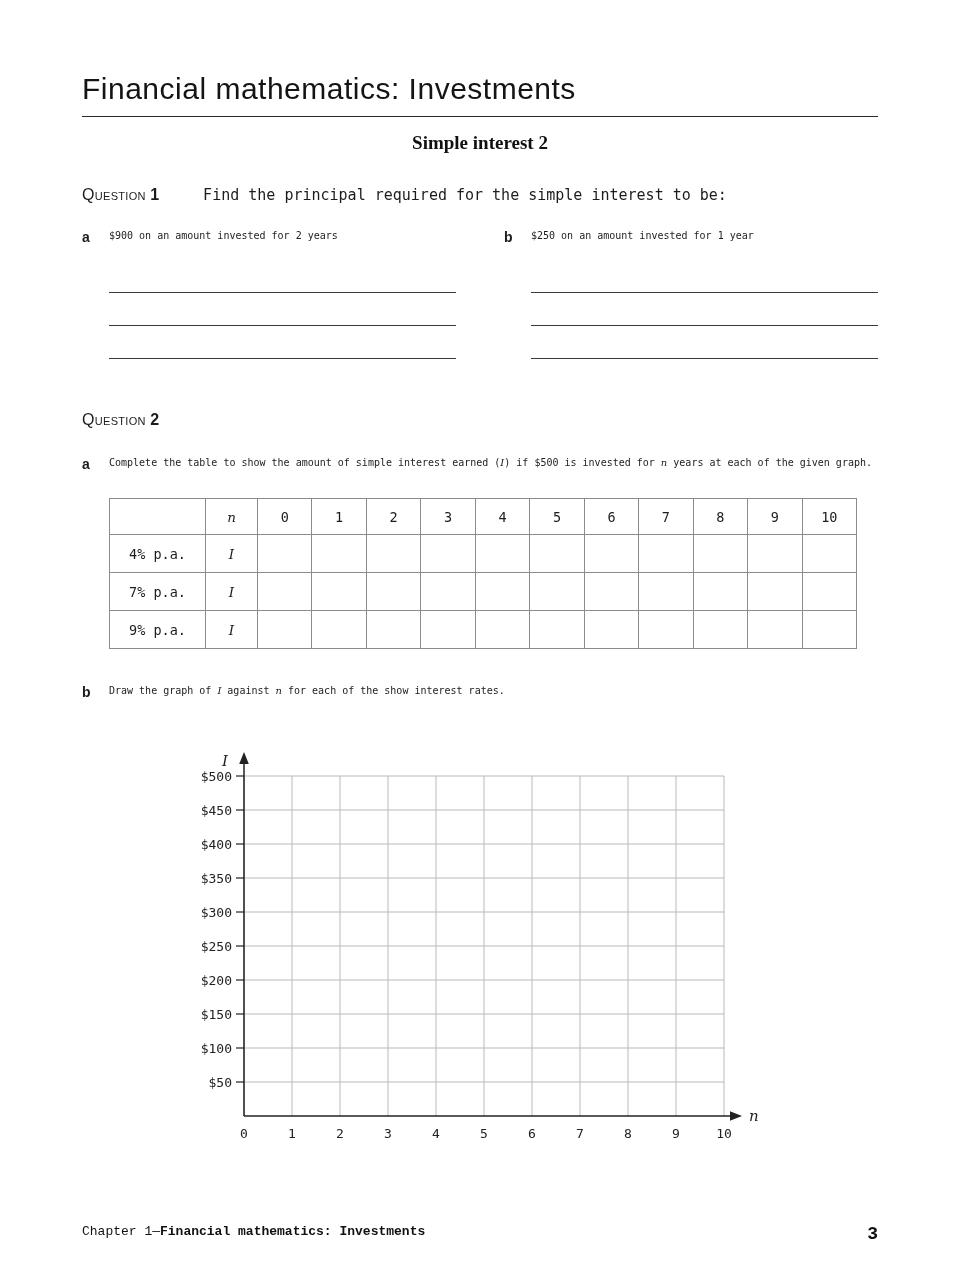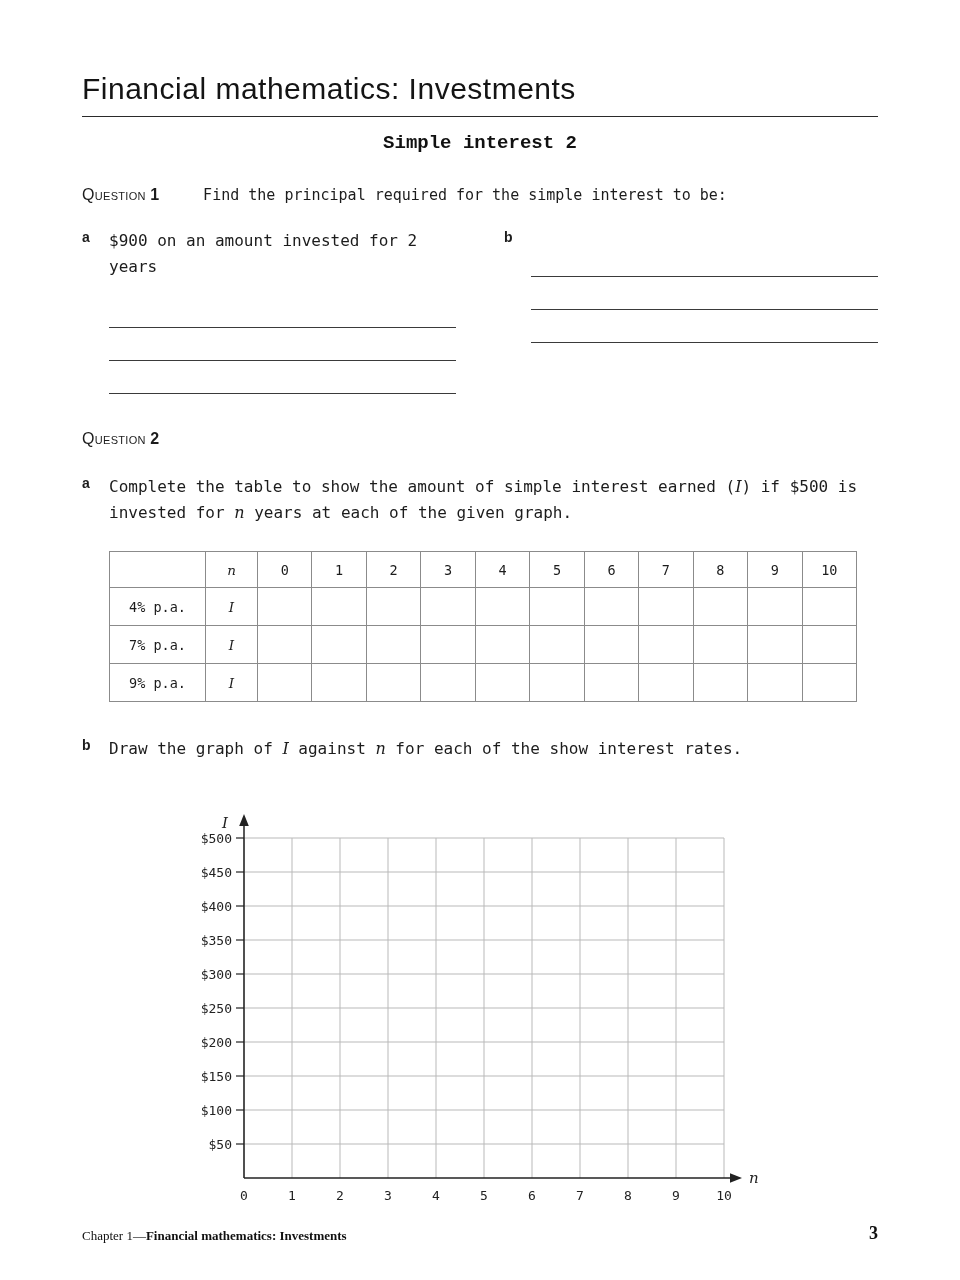--- a/index.html
+++ b/index.html
@@ -21,38 +21,38 @@
     font-size: 30px;
     letter-spacing: 0.5px;
     color: #141414;
   }
   .title-rule {
     border: none;
     border-top: 1.6px solid #2a2a2a;
     margin-top: 10px;
   }
   h2.page-subtitle {
-    font-family: Liberation Mono, monospace;
+    font-family: Liberation Serif, serif;
     font-weight: 700;
     font-size: 19px;
     text-align: center;
     margin-top: 15px;
     color: #111;
   }
 
   .q-head {
     display: flex;
     align-items: flex-start;
     gap: 44px;
     margin-top: 32px;
   }
   .q-label { white-space: nowrap; font-family: "Liberation Sans", sans-serif; }
   .q-word { font-variant: small-caps; font-size: 16px; letter-spacing: 0.3px; }
   .q-num  { font-weight: 700; font-size: 16px; }
-  .mono   { font-family: "DejaVu Sans Mono", monospace; font-size: 16px; }
+  .mono   { font-family: "DejaVu Sans Mono", monospace; font-size: 10px; }
   .q-prompt { font-size: 15px; }
 
   .parts-row {
     display: flex;
     gap: 48px;
     margin-top: 24px;
   }
   .parts-row .part { flex: 1; }
 
   .part { display: flex; }
@@ -86,21 +86,21 @@
   }
   .q2-table td {
     border: 1px solid #8b8b8b;
     height: 38px;
     text-align: center;
     vertical-align: middle;
     font-size: 13.5px;
   }
   .q2-table tr.header-row td { height: 36px; }
 
-  .section-gap { margin-top: 36px; }
+  .section-gap { margin-top: 52px; }
   .q2-partb { margin-top: 34px; }
 
   .graph-wrap { margin: 16px 0 0 92px; }
   .graph-svg text {
     font-family: "DejaVu Sans Mono", monospace;
     font-size: 13px;
     fill: #222;
   }
   .graph-svg text.axis-letter {
     font-family: "DejaVu Serif", serif;
@@ -108,22 +108,22 @@
     font-size: 15px;
   }
 
   .footer {
     position: absolute;
     left: 70px;
     right: 70px;
     bottom: 36px;
     display: flex;
     justify-content: space-between;
-    align-items: flex-end;
-    font-family: Liberation Serif, serif;
+    align-items: flex-start;
+    font-family: Liberation Mono, monospace;
   }
   .footer-left { font-size: 13px; color: #111; }
   .footer-left .bold { font-weight: 700; }
   .page-number { font-size: 18px; font-weight: 700; color: #111; }
 </style>
 </head>
 <body>
 
 <div class="page">
 
@@ -147,20 +147,21 @@
             <div class="answer-line"></div>
             <div class="answer-line"></div>
             <div class="answer-line"></div>
           </div>
         </div>
       </div>
 
       <div class="part">
         <span class="part-letter">b</span>
         <div class="part-body">
+          <div class="part-text mono">$250 on an amount invested for 1 year</div>
           <div class="answer-lines">
             <div class="answer-line"></div>
             <div class="answer-line"></div>
             <div class="answer-line"></div>
           </div>
         </div>
       </div>
 
     </div>
   </div>

